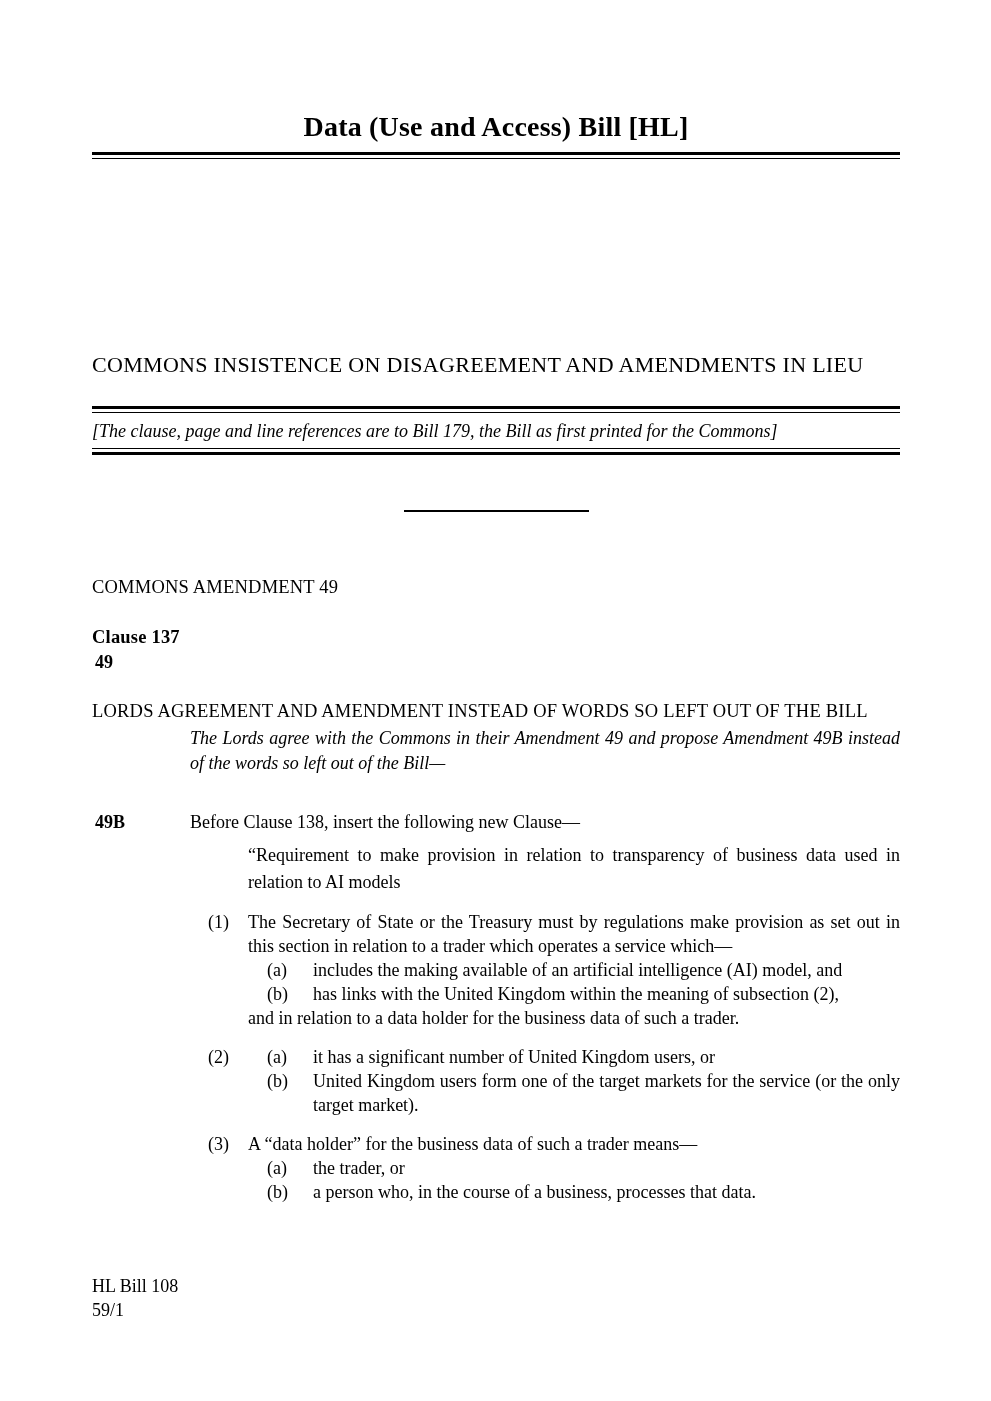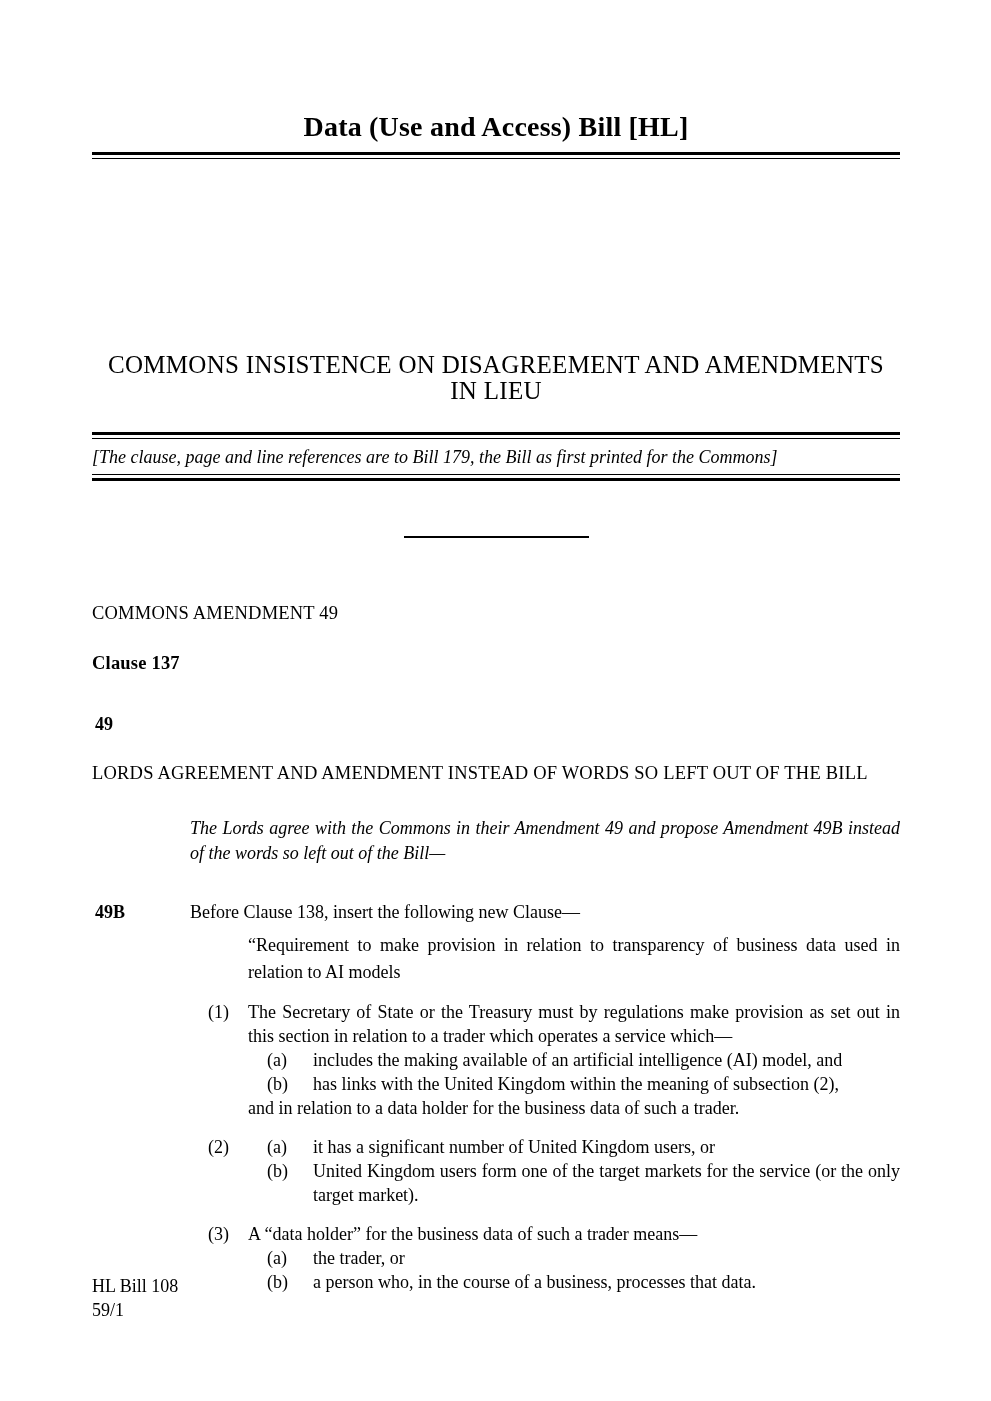--- a/index.html
+++ b/index.html
@@ -38,22 +38,21 @@
   }
   .rule.thin-thick {
     border-top: 1.5px solid #000;
     border-bottom: 3.5px solid #000;
   }
   .title-rule { margin-top: 4px; }
 
   
   .main-heading {
     margin-top: 193px;
-    text-align: center;
-    font-size: 25px;
+    font-size: 22px;
     line-height: 26px;
     letter-spacing: 0.3px;
   }
   .caps-heading {
     margin-top: 24px;
     text-align: left;
     font-size: 18.5px;
     line-height: 26px;
     letter-spacing: 0.2px;
   }
@@ -85,33 +84,33 @@
   .center-heading.clause-num {
     margin-top: 24px;
     font-weight: bold;
   }
 
   
   .amendment-row {
     display: flex;
     line-height: 24px;
   }
-  .amendment-row.first { margin-top: 36px; }
+  .amendment-row.first { }
   .amendment-row.second { margin-top: 34px; }
   .amend-num {
     width: 98px;
     flex: 0 0 98px;
     font-weight: bold;
     padding-left: 3px;
   }
   .amend-body { flex: 1; }
 
   
   .italic-note {
-    margin-top: 30px;
+    margin-top: 2px;
     margin-left: 98px;
     font-style: italic;
     line-height: 25px;
     text-align: justify;
   }
 
   
   .new-clause-title {
     margin-top: 8px;
     margin-left: 156px;

